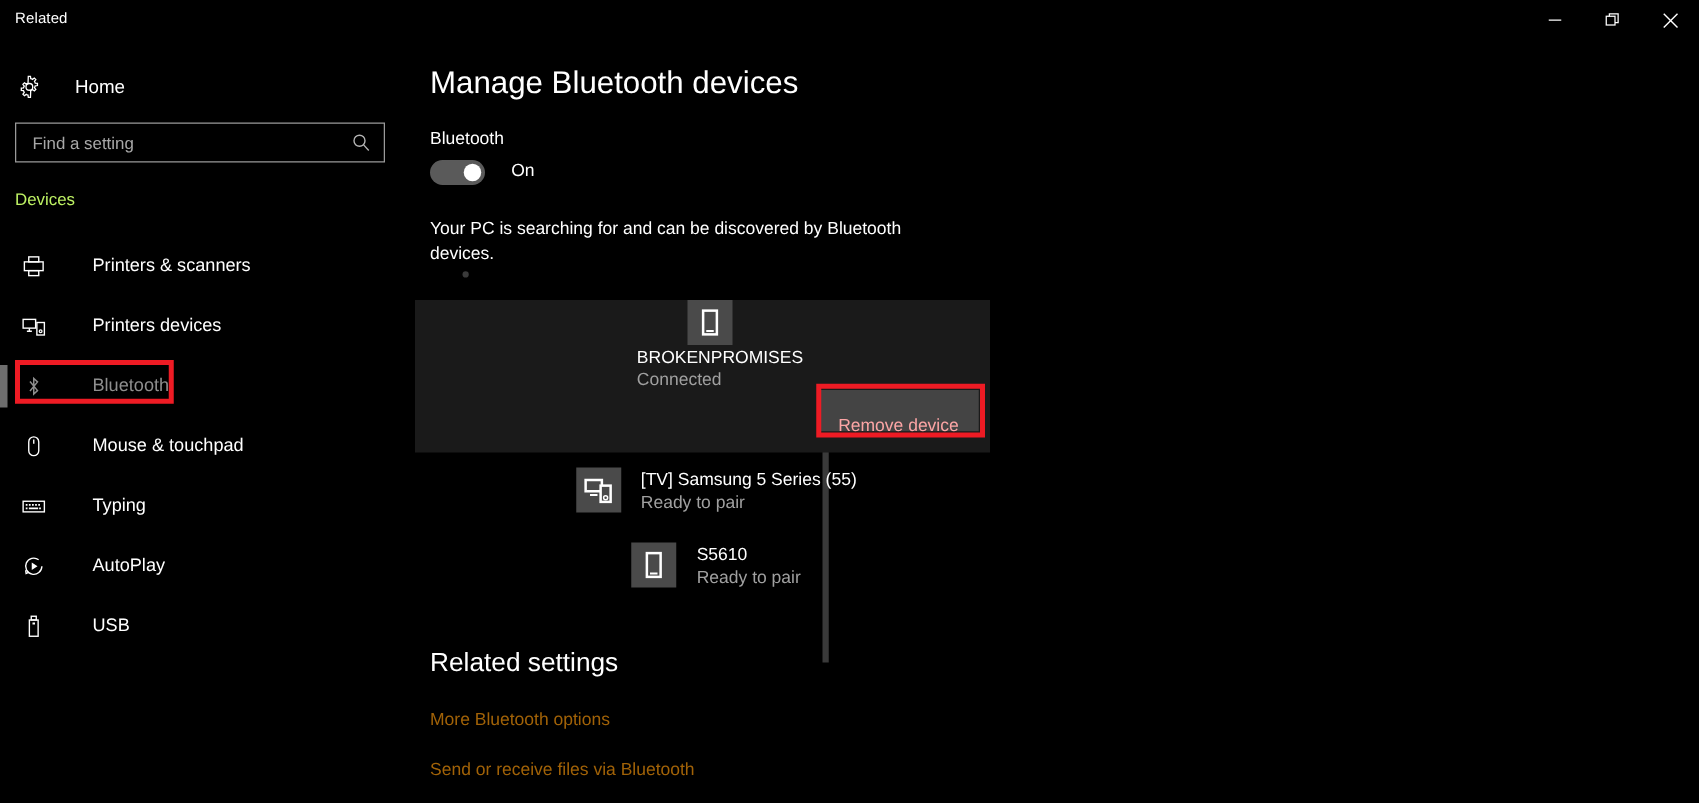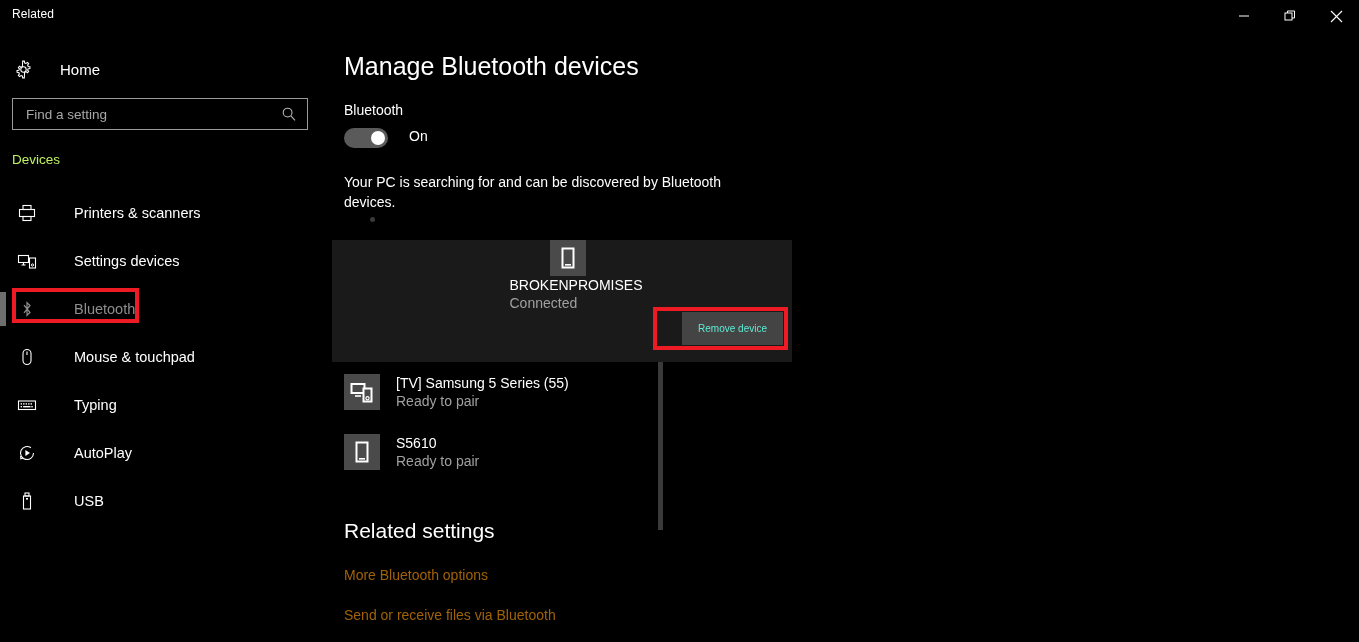--- a/index.html
+++ b/index.html
@@ -95,30 +95,30 @@
     width: 36px; height: 36px; background: #4a4a4a;
     display: flex; align-items: center; justify-content: center; flex: 0 0 36px;
   }
   .dev-text { margin-left: 16px; }
   .dev-name { font-size: 14px; color: #ffffff; line-height: 18px; }
   .dev-status { font-size: 14px; color: #a0a0a0; line-height: 19px; }
 
   .remove-wrap { position: relative; height: 62px; }
   .remove-btn {
     position: absolute; right: 9px; top: 12px;
-    background: #444444; color: #5eead4; border: none;
-    font-size: 10px; font-family: "Liberation Sans", sans-serif;
-    padding: 0 16px; height: 33px; line-height: 33px;
+    background: #444444; color: #fca5a5; border: none;
+    font-size: 14px; font-family: "Liberation Sans", sans-serif;
+    padding: 12px 16px; height: 33px; line-height: 33px;
   }
   .redbox-btn {
     position: absolute; right: 4px; top: 7px; width: 135px; height: 43px;
     border: 4px solid #ee1b24; pointer-events: none;
   }
 
-  .dev-plain { display: flex; align-items: center; height: 60px; padding-left: 12px; }
+  .dev-plain { display: flex; align-items: center; height: 60px; padding-left: 12px; justify-content: center; }
 
   .related-title { position: absolute; left: 12px; top: 487px; font-size: 21px; color: #ffffff; font-weight: normal; }
   .related-link { position: absolute; left: 12px; font-size: 14px; color: #a16207; }
   .rl1 { top: 535px; }
   .rl2 { top: 575px; }
 
   
   .scrollbar {
     position: absolute; left: 326px; top: 213px; width: 5px; height: 285px;
     background: #6a6a6a; opacity: .55;
@@ -192,21 +192,21 @@
       <div class="navitem">
         <span class="nav-icon">
           <svg width="20" height="20" viewBox="0 0 20 20">
             <rect x="1.5" y="4.5" width="10" height="7" fill="none" stroke="#ffffff" stroke-width="1.1"></rect>
             <line x1="4.5" y1="14" x2="8.5" y2="14" stroke="#ffffff" stroke-width="1.1"></line>
             <line x1="6.5" y1="11.5" x2="6.5" y2="14" stroke="#ffffff" stroke-width="1.1"></line>
             <rect x="12.5" y="7" width="6" height="10" fill="none" stroke="#ffffff" stroke-width="1.1"></rect>
             <circle cx="15.5" cy="14" r="1.1" fill="none" stroke="#ffffff" stroke-width="1"></circle>
           </svg>
         </span>
-        <span class="nav-label">Settings devices</span>
+        <span class="nav-label">Printers devices</span>
       </div>
 
       <div class="navitem selected">
         <span class="sel-bar"></span>
         <span class="nav-icon">
           <svg width="20" height="20" viewBox="0 0 20 20">
             <path d="M7 6.2L13 13.5 10 16.3V3.7l3 2.8L7 13.8" fill="none" stroke="#8e8e8e" stroke-width="1.2" stroke-linejoin="miter"></path>
           </svg>
         </span>
         <span class="nav-label">Bluetooth</span>

